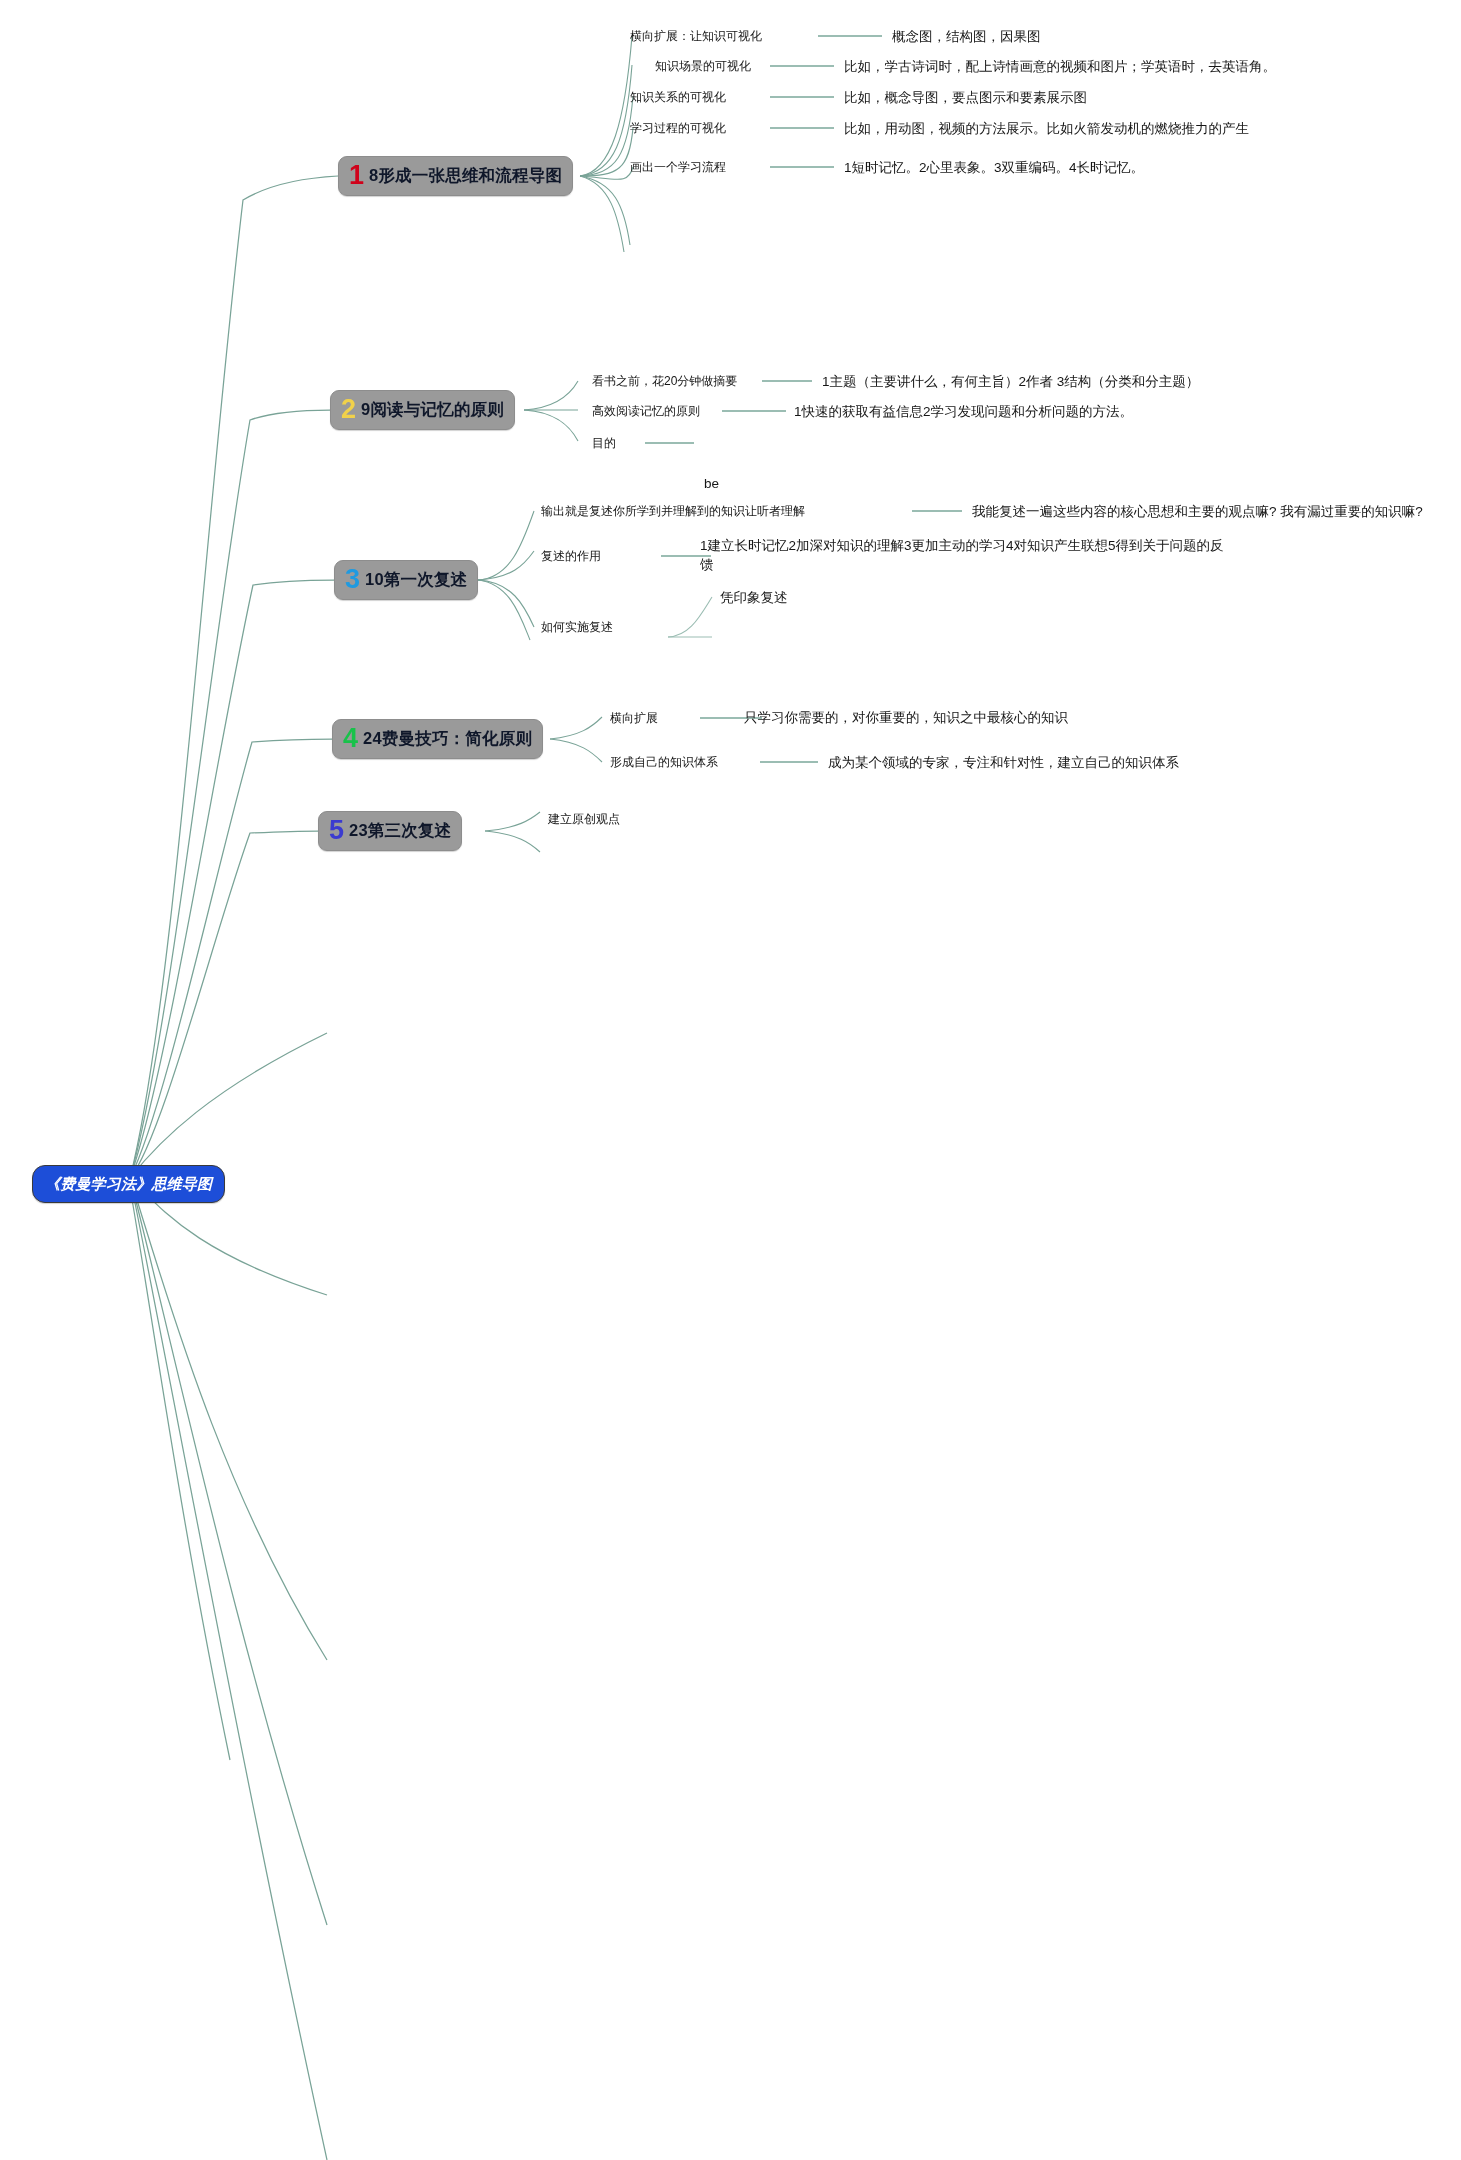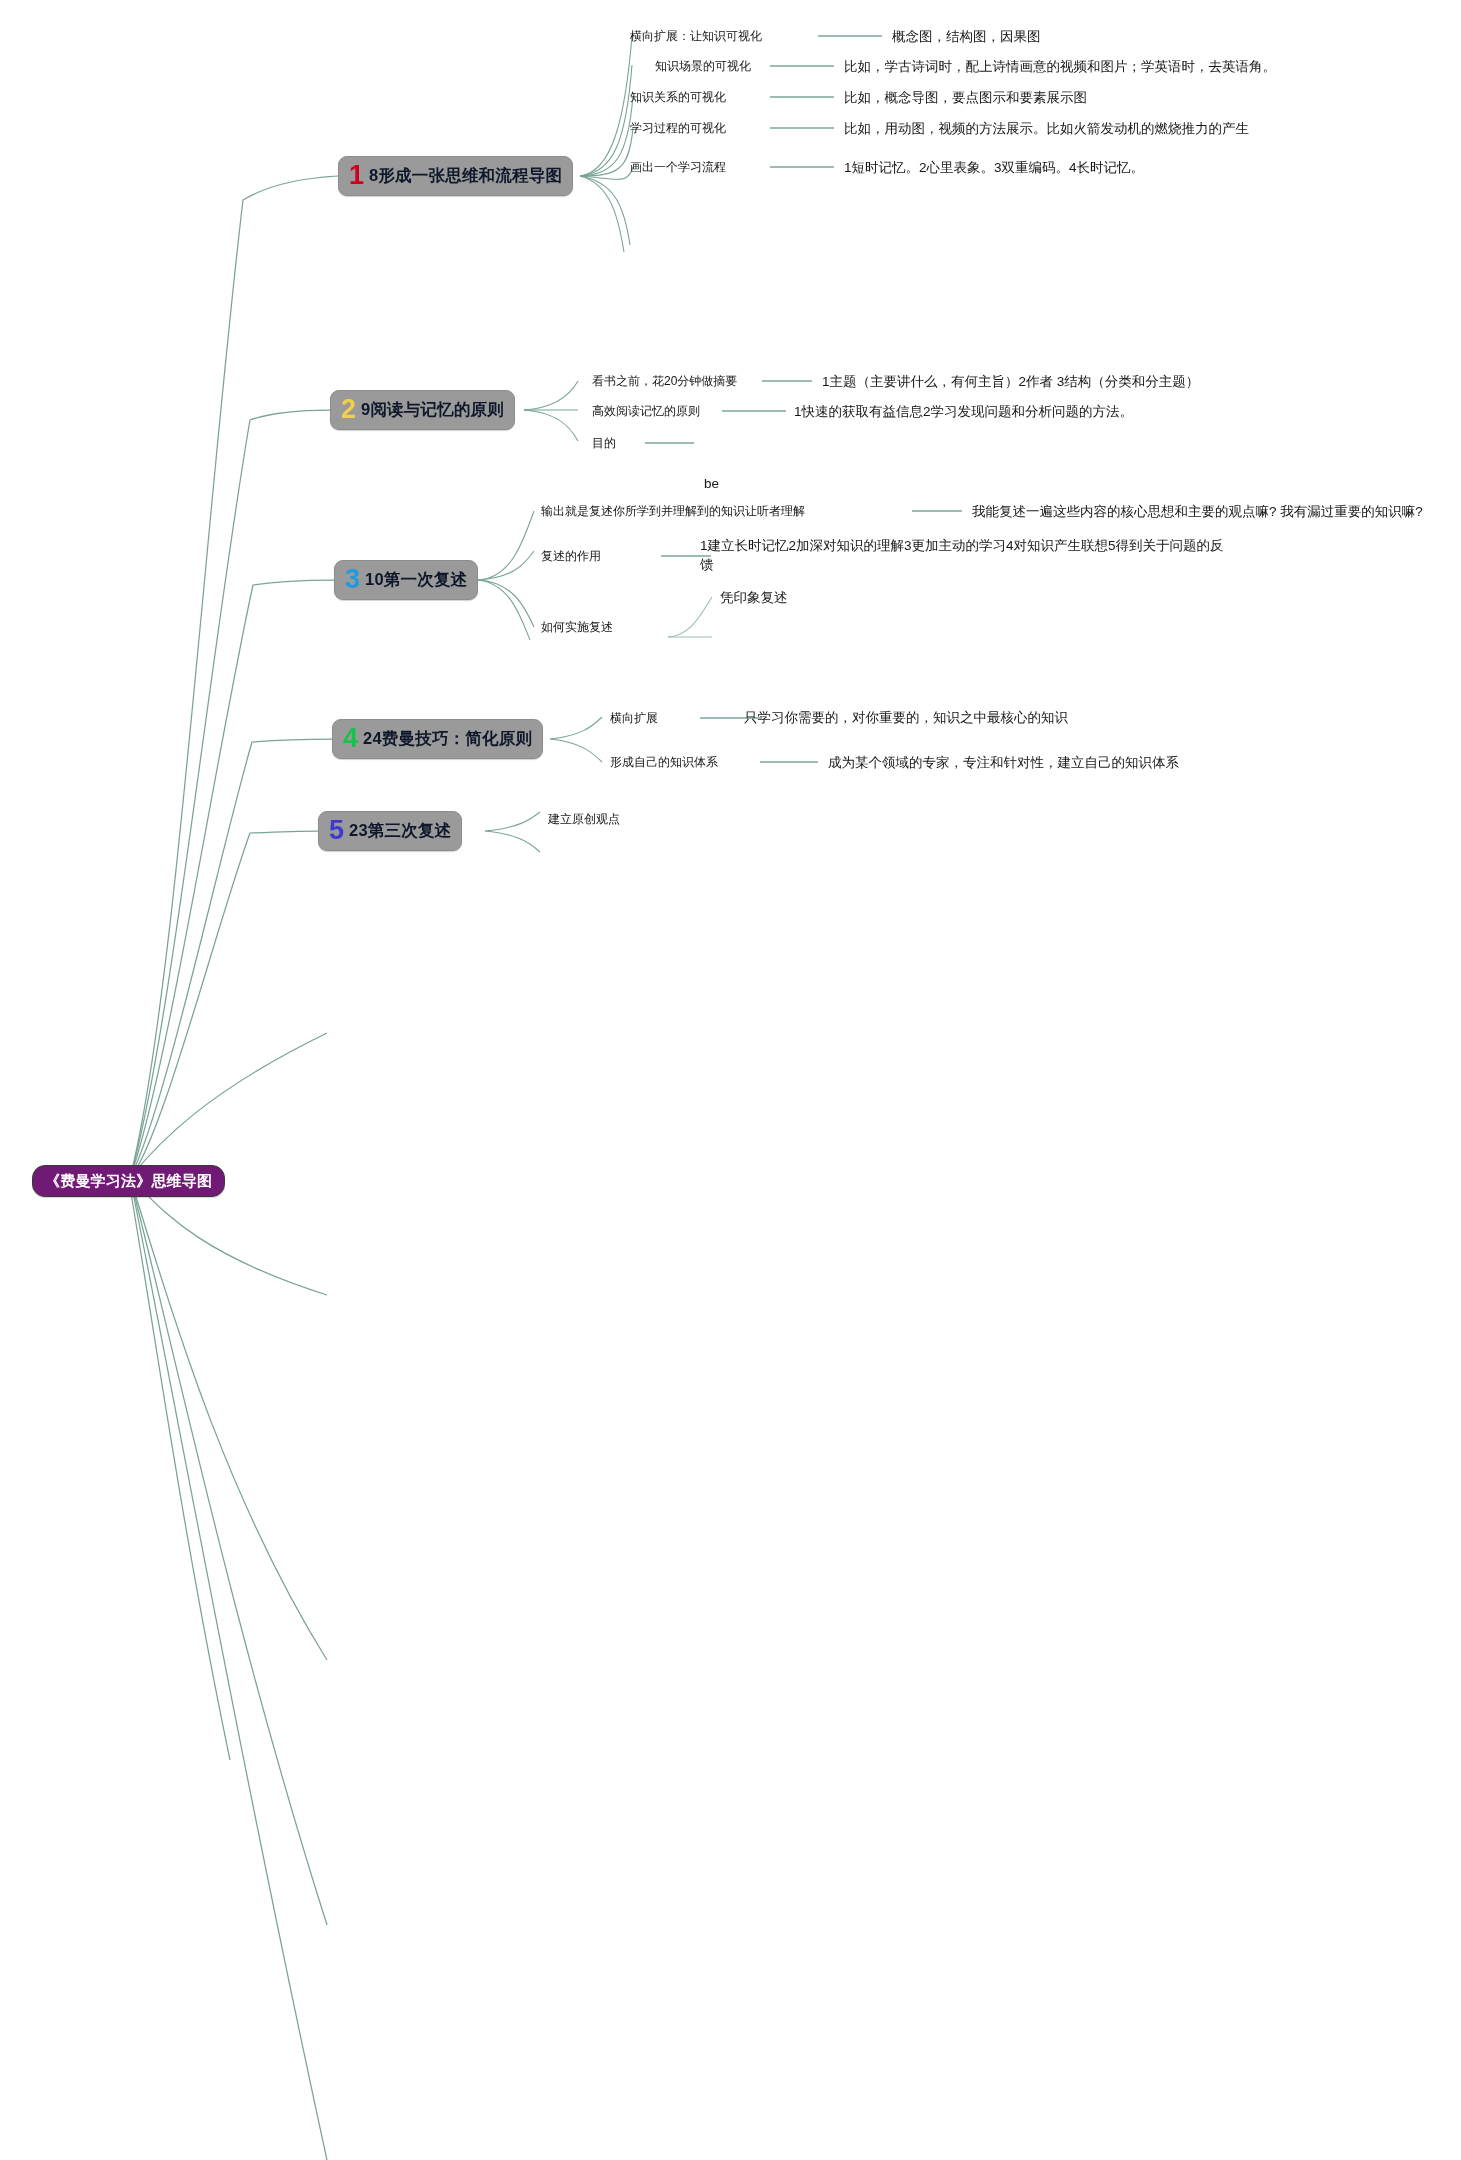--- a/index.html
+++ b/index.html
@@ -51,25 +51,26 @@
     top: -1px;
   }
   .node .ttl {
     font-size: 16.5px;
     font-weight: 700;
     color: #0f172a;
     letter-spacing: .2px;
   }
 
   #root-node {
-    background: #701a75;
+    background: #1d4ed8;
     border: 1px solid #3a3a3a;
     border-radius: 13px;
     padding: 0 12px;
-    height: 32px;
+    height: 38px;
+    font-style: italic;
   }
   #root-node .ttl {
     color: #ffffff;
     font-size: 15px;
     font-weight: 700;
   }
 
   
   .leaf {
     position: absolute;

